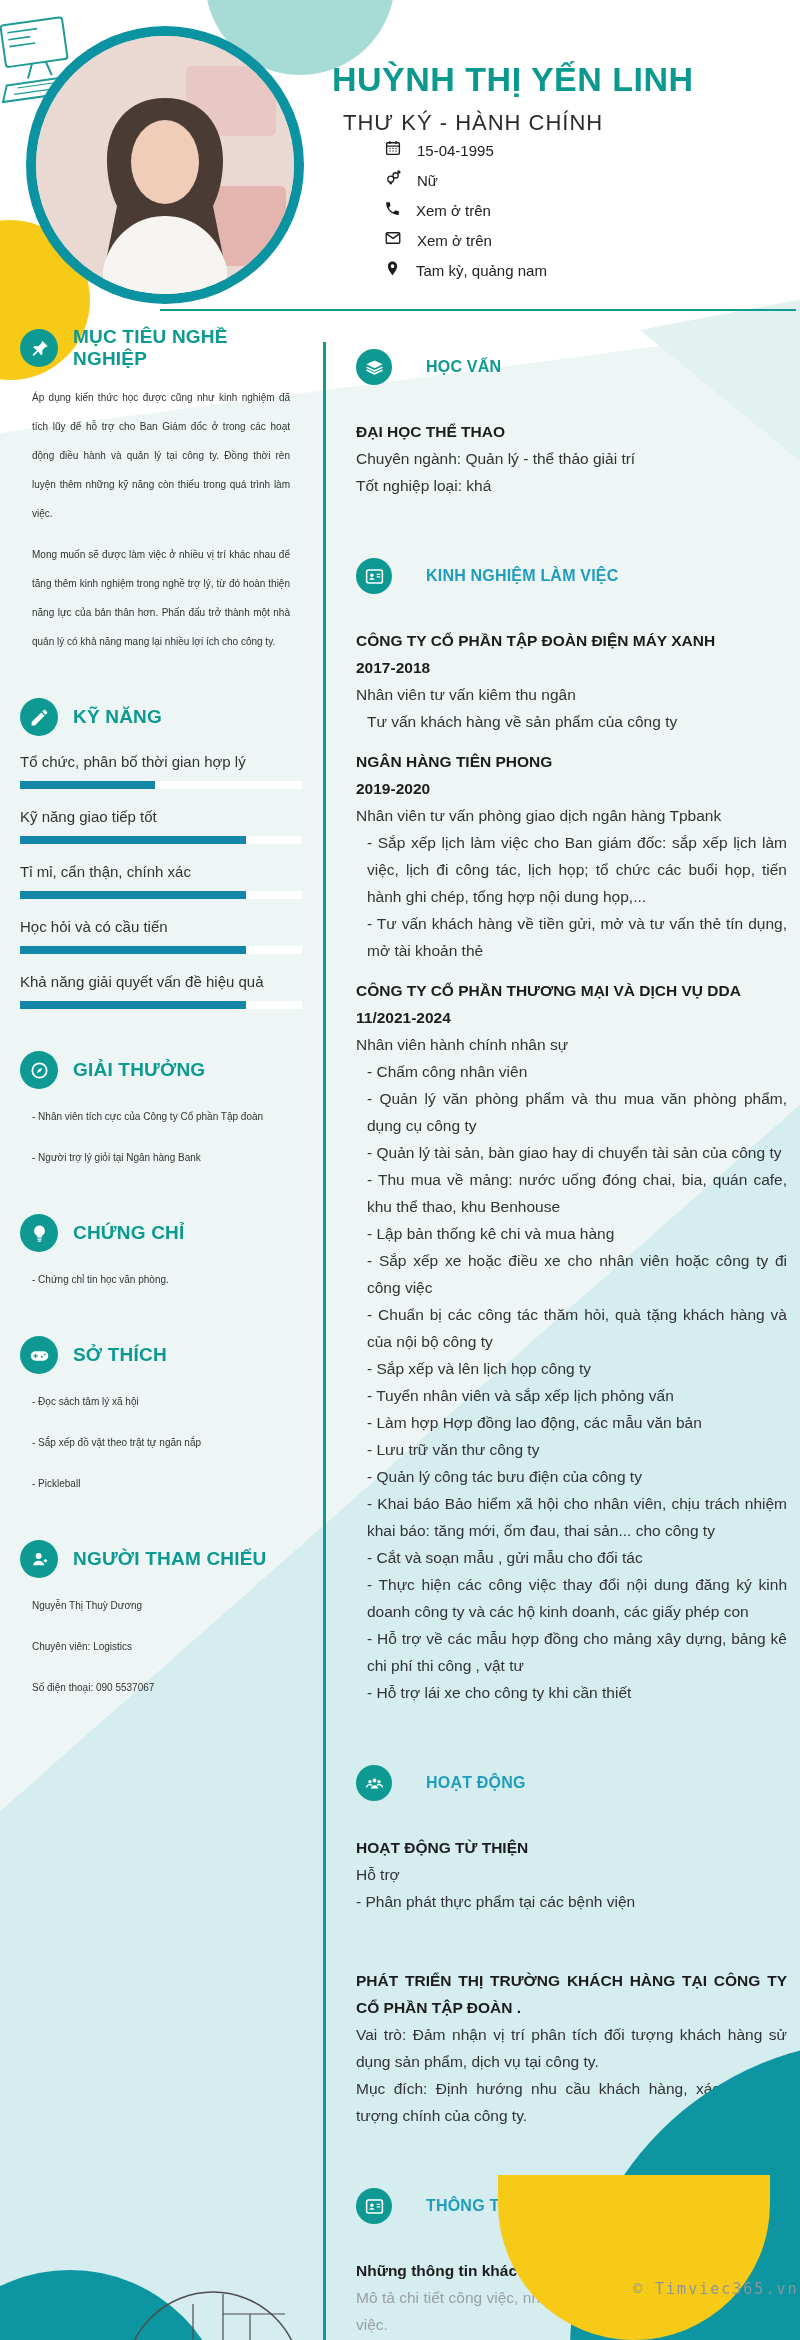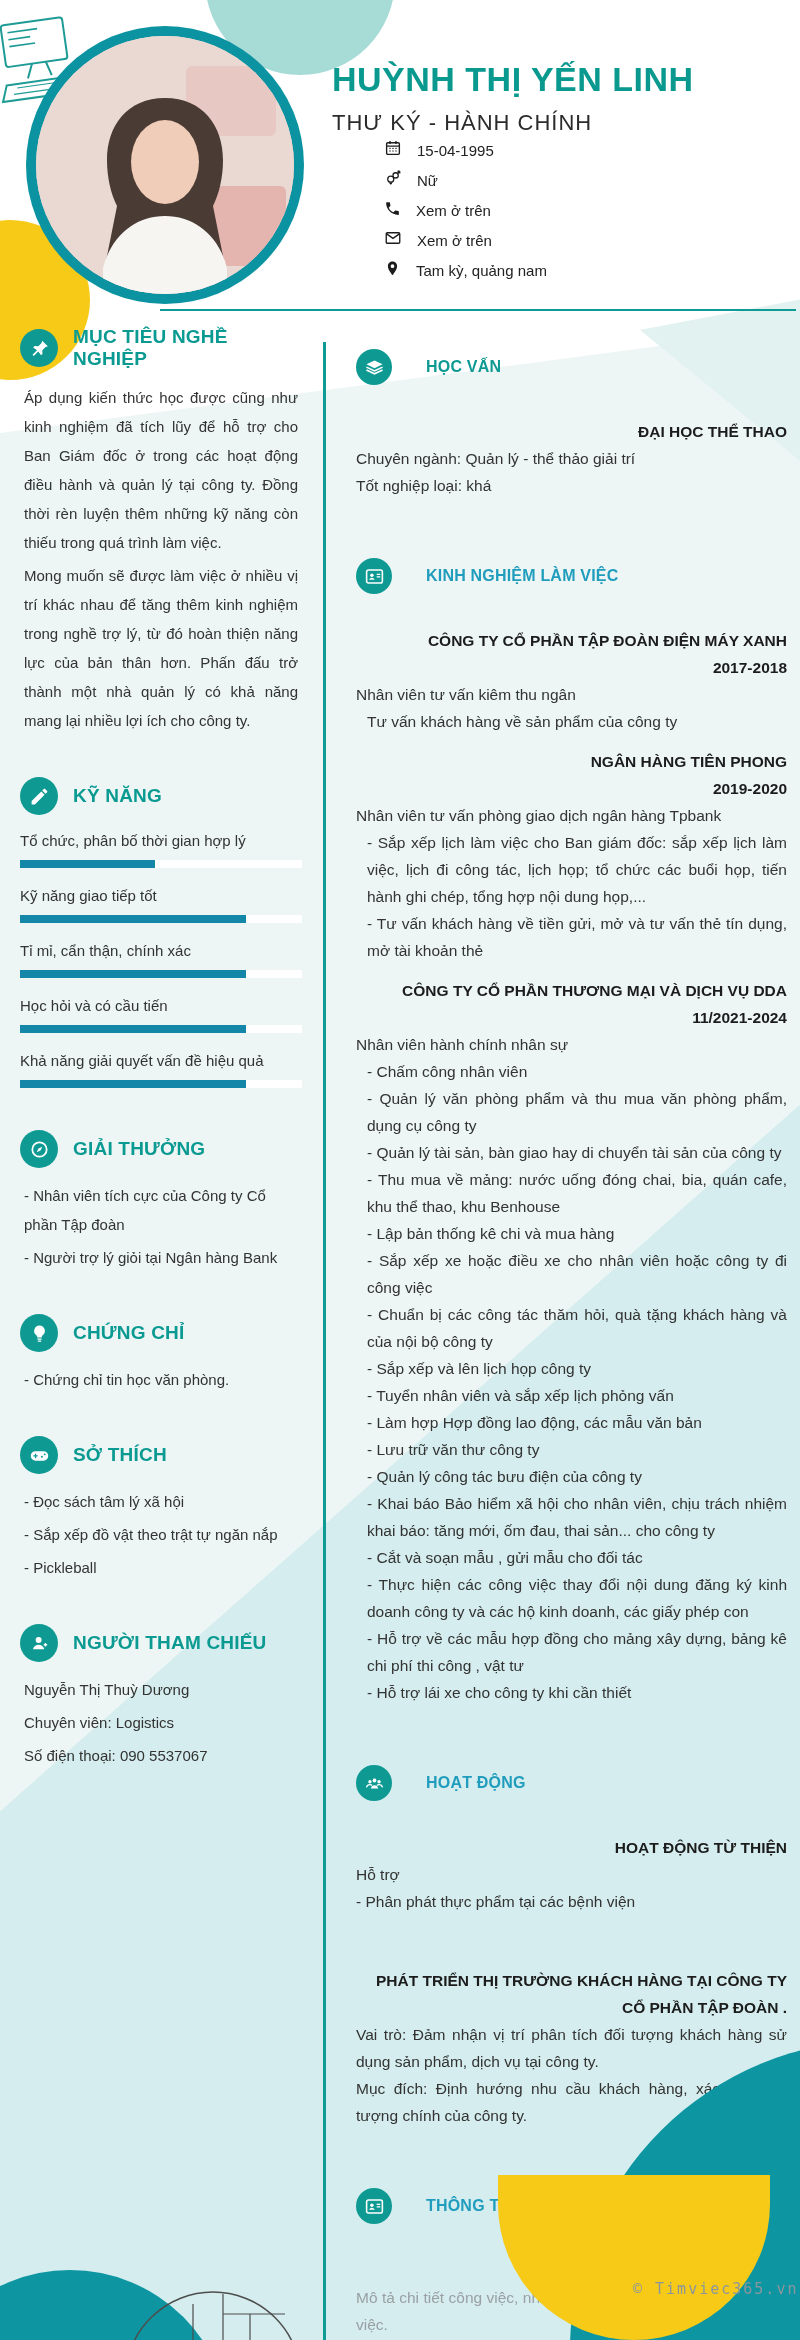--- a/index.html
+++ b/index.html
@@ -15,52 +15,52 @@
   
   .top-circle{position:absolute;left:205px;top:-115px;width:190px;height:190px;border-radius:50%;background:#a7dbd6;}
   .yellow-circle{position:absolute;left:-70px;top:220px;width:160px;height:160px;border-radius:50%;background:#f7ca18;}
   .photo-ring{position:absolute;left:26px;top:26px;width:278px;height:278px;border-radius:50%;background:#0b93a1;}
   .photo{position:absolute;left:36px;top:36px;width:258px;height:258px;border-radius:50%;overflow:hidden;
          background:linear-gradient(160deg,#f3e4de 0%,#e9d4cb 45%,#d9c9c2 100%);}
   .laptop-doodle{position:absolute;left:-6px;top:6px;transform:rotate(-8deg);opacity:.95;}
   .header-line{position:absolute;left:160px;top:309px;width:636px;height:2px;background:#0d9b93;}
 
   .name{position:absolute;left:332px;top:60px;font-size:34px;font-weight:bold;color:#0a998f;letter-spacing:.5px;}
-  .subtitle{position:absolute;left:332px;top:110px;font-size:22px;color:#2b2b2b;letter-spacing:1px;}
+  .subtitle{position:absolute;left:343px;top:110px;font-size:22px;color:#2b2b2b;letter-spacing:1px;}
   .contact{position:absolute;left:384px;top:140px;text-align:right;}
   .contact-row{display:flex;align-items:center;gap:15px;height:20px;margin-bottom:10px;}
   .contact-row svg{flex:0 0 auto;}
   .contact-text{font-size:15px;color:#222;}
 
   
   .left-col{position:absolute;left:20px;top:326px;width:282px;}
   .right-col{position:absolute;left:323px;top:342px;width:474px;box-sizing:border-box;
              padding-left:30px;padding-right:10px;border-left:3px solid #0d9b93;min-height:1938px;}
 
   .sec-head{display:flex;align-items:center;gap:15px;margin-bottom:13px;}
   .icon-circle{width:38px;height:38px;border-radius:50%;background:#0e9a93;display:flex;
                align-items:center;justify-content:center;flex:0 0 auto;}
   .icon-circle svg{width:21px;height:21px;}
   .ltitle{margin:0;font-size:19px;font-weight:bold;color:#0b9a92;letter-spacing:.2px;}
   .lsec{margin-bottom:42px;}
-  .lp{margin:4px;font-size:15px;line-height:29px;color:#333;}
+  .lp{margin:12px;font-size:10px;line-height:29px;color:#333;}
   .just{text-align:justify;}
 
   .skill{margin-bottom:15px;}
   .skill-label{font-size:15px;line-height:25px;margin-bottom:7px;color:#333;}
   .skill-track{height:8px;background:#ffffff;}
   .skill-fill{height:100%;background:#1486a8;}
 
   .rsec{margin-bottom:52px;}
   .rsec-head{display:flex;align-items:center;gap:18px;margin-bottom:26px;}
   .icon-circle.r{width:36px;height:36px;}
   .rtitle{margin:16px;font-size:16px;font-weight:bold;color:#209dbd;letter-spacing:.2px;}
   .rtitle.green{color:#0e9a93;}
   .rp{margin:0;font-size:15.5px;line-height:27px;color:#333;}
-  .bold{font-weight:bold;color:#1c1c1c;text-align:right;}
+  .bold{font-weight:bold;color:#1c1c1c;}
   .job{margin-bottom:13px;}
   .jobdetails p{padding-left:11px;}
   .gray{color:#9aa0a3;}
 
   
   .big-teal-circle{position:absolute;left:570px;top:2040px;width:620px;height:620px;border-radius:50%;background:#0d96a2;}
   .yellow-bowl{position:absolute;left:498px;top:2175px;width:272px;height:165px;background:#f7ca18;
                border-radius:0 0 136px 136px;}
   .bl-teal-circle{position:absolute;left:-90px;top:2270px;width:320px;height:320px;border-radius:50%;background:#0d96a2;}
   .circle-doodle{position:absolute;left:118px;top:2282px;}

